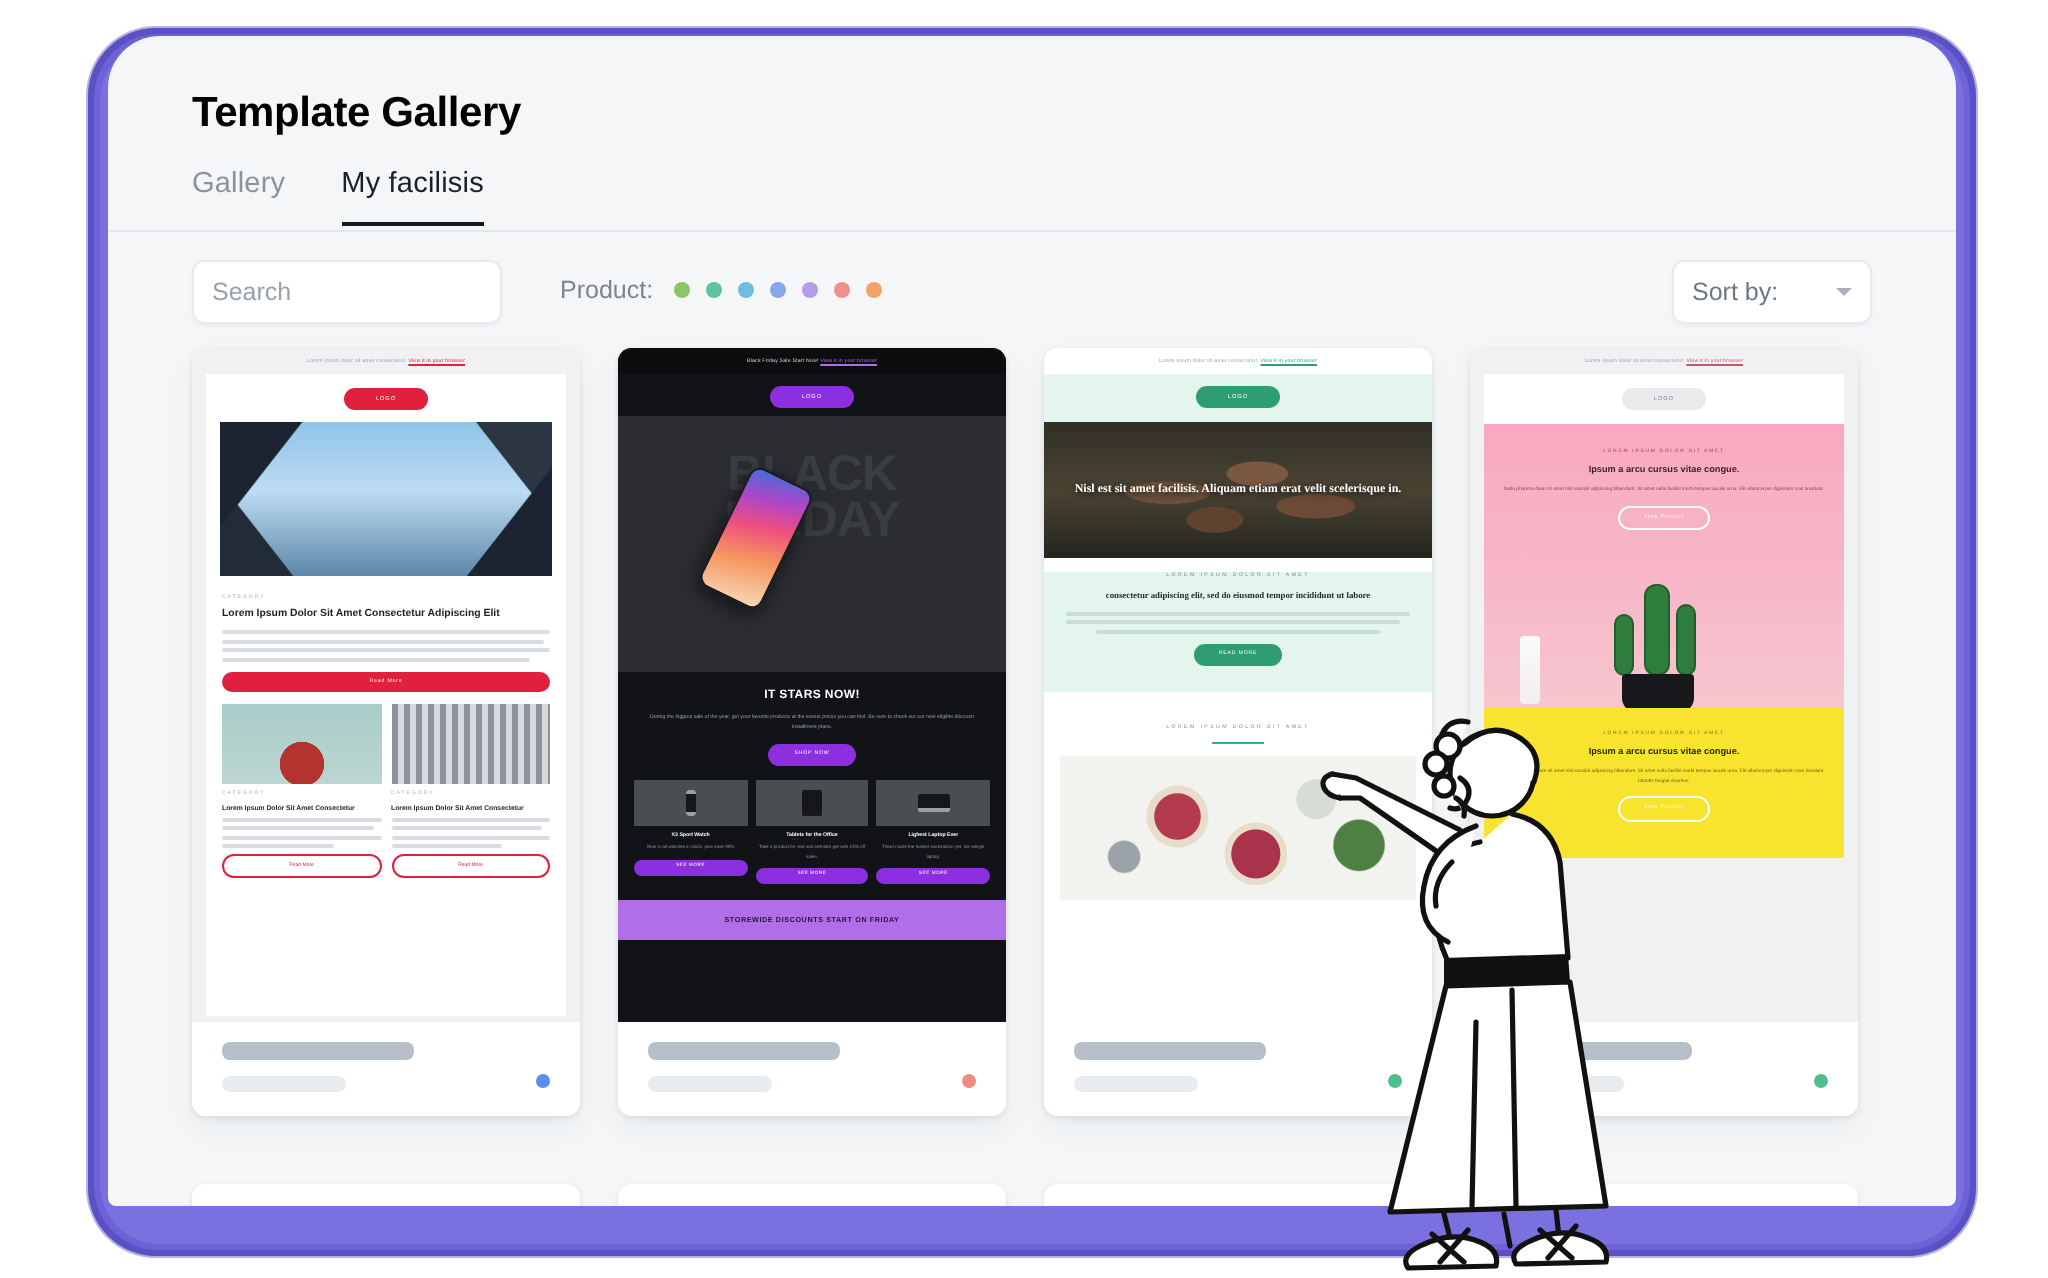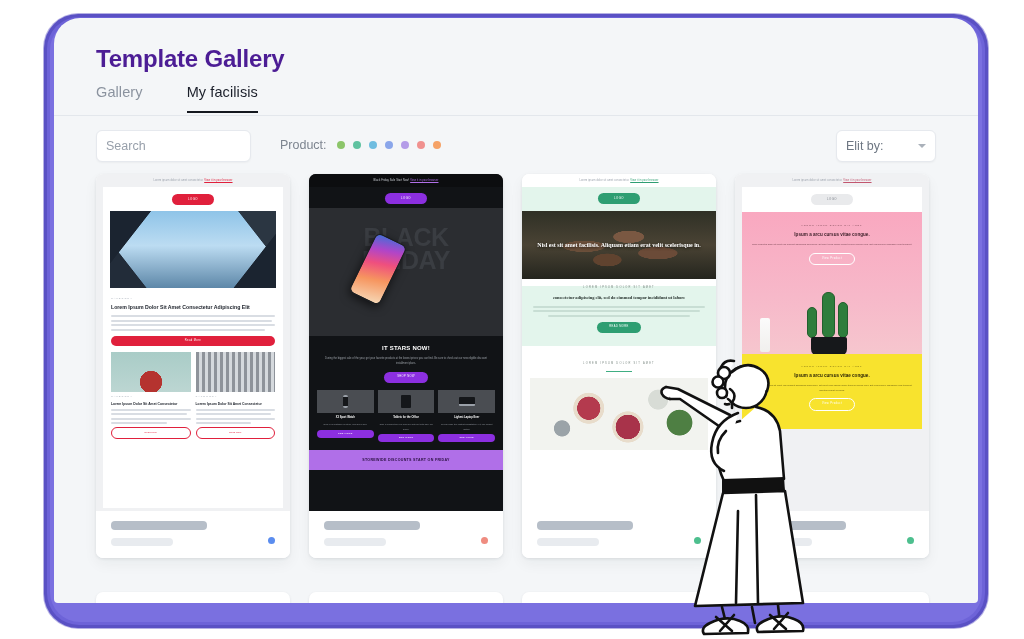--- a/index.html
+++ b/index.html
@@ -33,24 +33,24 @@
     background: #f4f6f8;
     border-radius: 26px 26px 4px 4px;
     overflow: hidden;
   }
 
   
   .hdr { position: absolute; left: 0; top: 0; width: 100%;
          background: #f4f6f8; }
   .page-title {
     position: absolute; left: 42px; top: 27px;
-    font-size: 24px; font-weight: bold; color: #4c1d95;
+    font-size: 21px; font-weight: bold; color: #000000;
     letter-spacing: -.2px;
   }
-  .tabs { position: absolute; left: 42px; top: 66px; display: flex; gap: 44px; justify-content: space-between; }
+  .tabs { position: absolute; left: 42px; top: 66px; display: flex; gap: 28px; justify-content: space-between; }
   .tab { font-size: 14.5px; color: #8b939f; padding-bottom: 11px;
          cursor: pointer; letter-spacing: .1px; }
   .tab.active { color: #1b1f2a; border-bottom: 2.5px solid #14181f; }
   .hdr-rule { position: absolute; left: 0; top: 97px; width: 100%;
               height: 1px; background: #e3e7ec; }
 
   
   .toolbar { position: absolute; left: 0; top: 98px; width: 100%; height: 58px; }
   .search-box {
     position: absolute; left: 42px; top: 14px;
@@ -291,21 +291,21 @@
         <span class="dot" style="background:#8cc56a"></span>
         <span class="dot" style="background:#5fc2a0"></span>
         <span class="dot" style="background:#6fbde0"></span>
         <span class="dot" style="background:#8aa6ea"></span>
         <span class="dot" style="background:#b49ce8"></span>
         <span class="dot" style="background:#f0918f"></span>
         <span class="dot" style="background:#f5a267"></span>
       </div>
 
       <div class="sortby">
-        <span>Elit by:</span>
+        <span>Sort by:</span>
         <span class="chev"></span>
       </div>
     </div>
 
     <div class="grid">
 
       <div class="card">
         <div class="thumb">
           <div class="tpl c1">
             <div class="pre">

